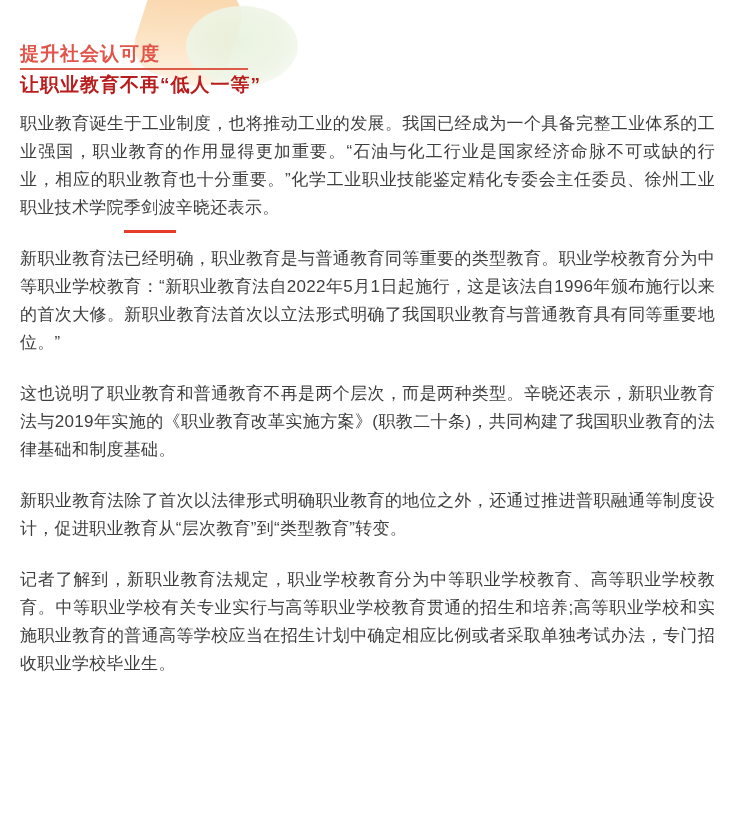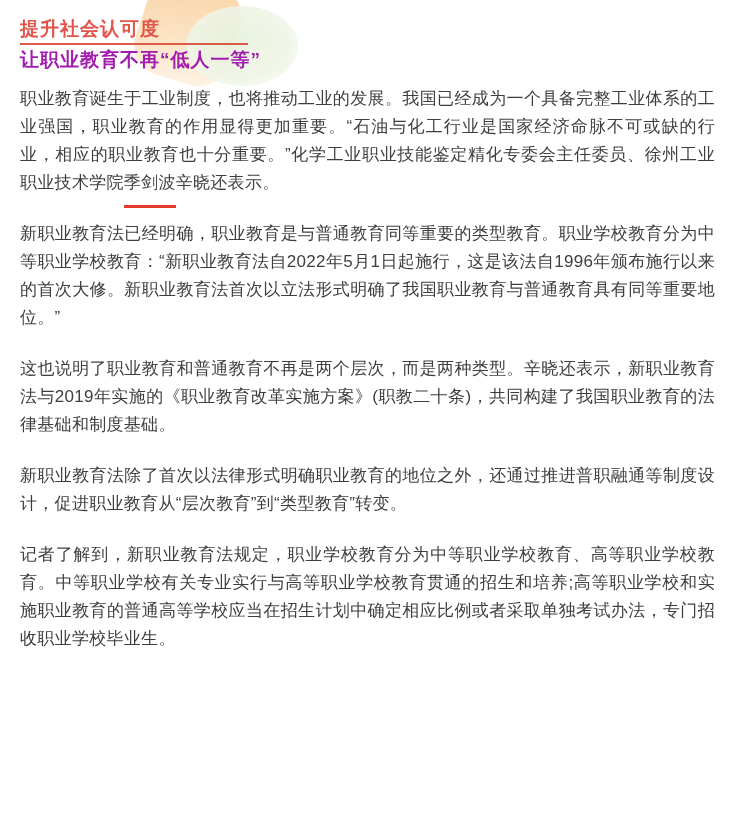--- a/index.html
+++ b/index.html
@@ -21,41 +21,41 @@
     transform: rotate(18deg);
     opacity: 0.8;
   }
   .blob-mint {
     left: 186px; top: 6px;
     width: 112px; height: 80px;
     background: radial-gradient(ellipse at 45% 45%, #e7f1dc 0%, #eef5e6 60%, #ffffff 100%);
     border-radius: 50%;
     opacity: 0.9;
   }
-  header { position: relative; z-index: 1; padding: 18px 32px 0 20px; }
+  header { position: relative; z-index: 1; padding: 18px 32px 0 20px; margin-top: 25px; }
   .title1 {
     margin: 0;
     font-size: 19px;
     line-height: 22px;
     font-weight: bold;
     color: #e25449;
     letter-spacing: 1px;
   }
   .title-rule {
     width: 228px;
     height: 2px;
     background: #dc5c49;
     margin: 3px 0 4px 0;
   }
   .title2 {
     margin: 0;
     font-size: 19px;
     line-height: 22px;
     font-weight: bold;
-    color: #a21caf;
+    color: #b91c1c;
     letter-spacing: 1px;
   }
   main { position: relative; z-index: 1; padding: 14px 20px 0 20px; }
   main p {
     margin: 0 0 23px 0;
     font-size: 17px;
     line-height: 28px;
     color: #3e3e3e;
     text-align: justify;
     letter-spacing: 0.3px;

